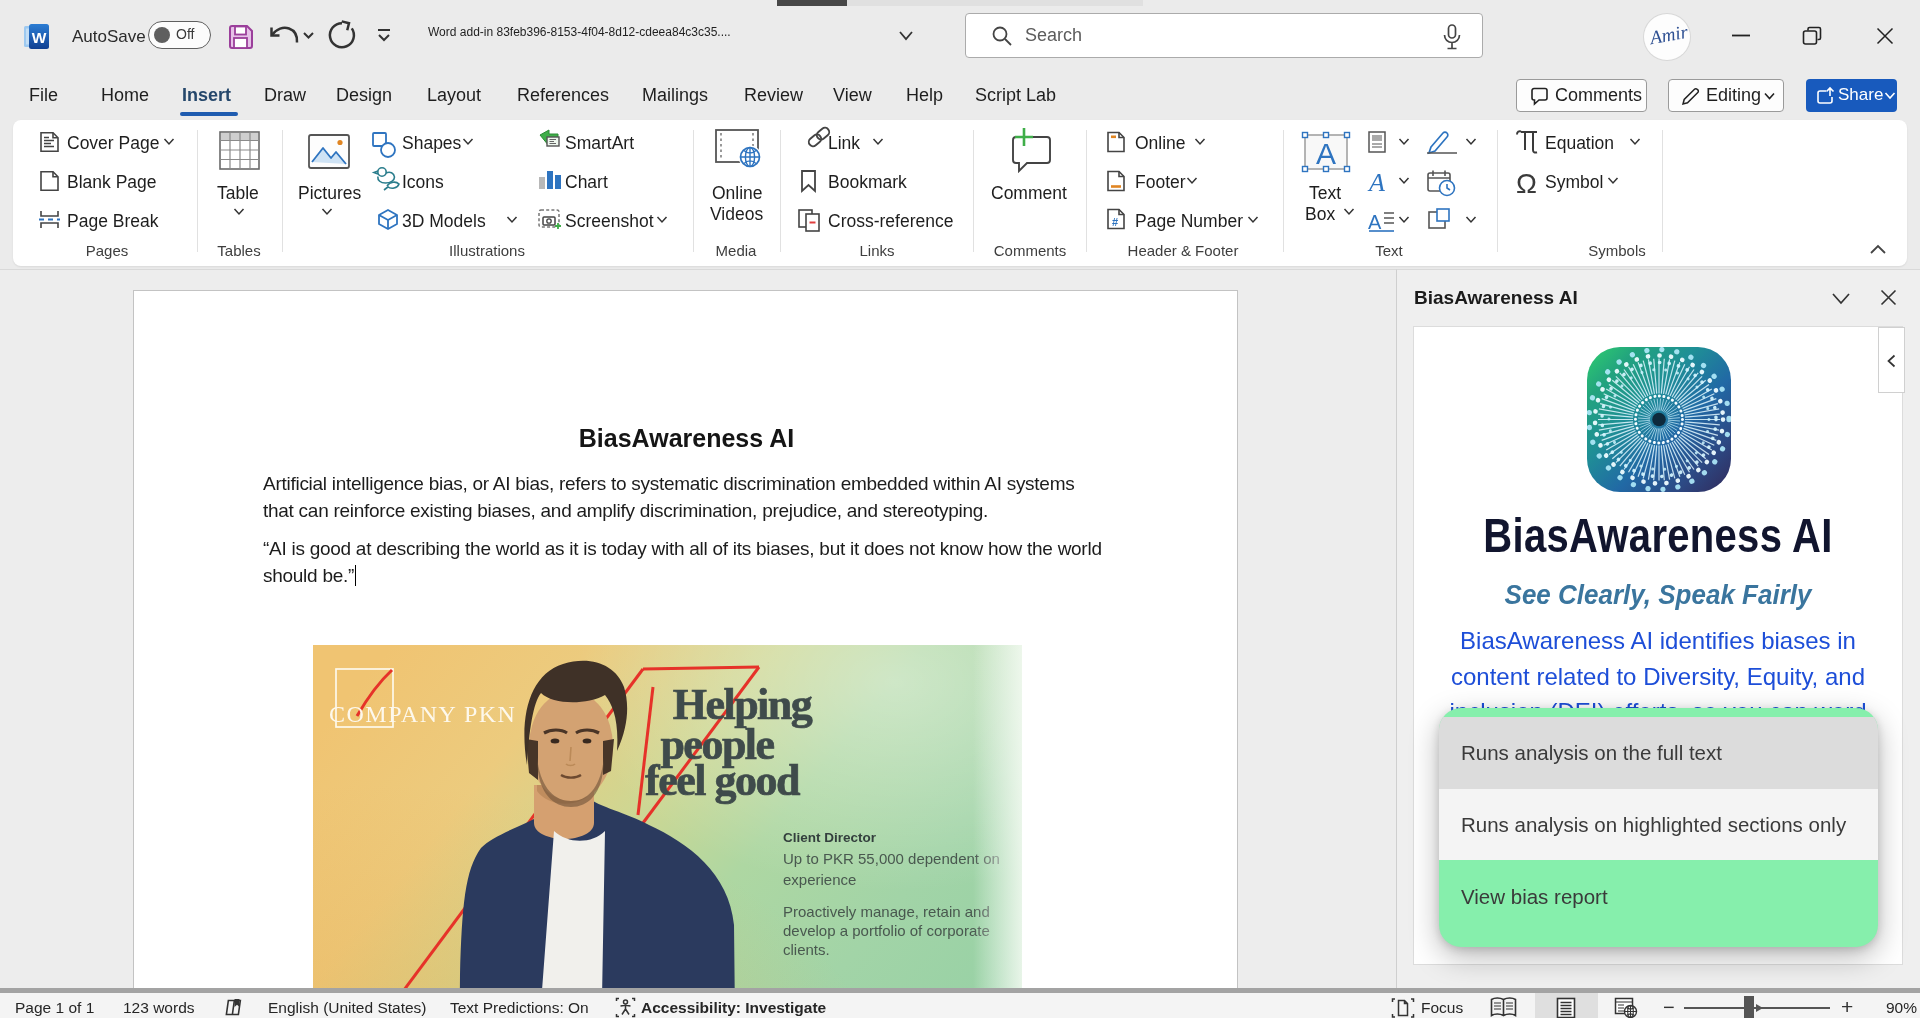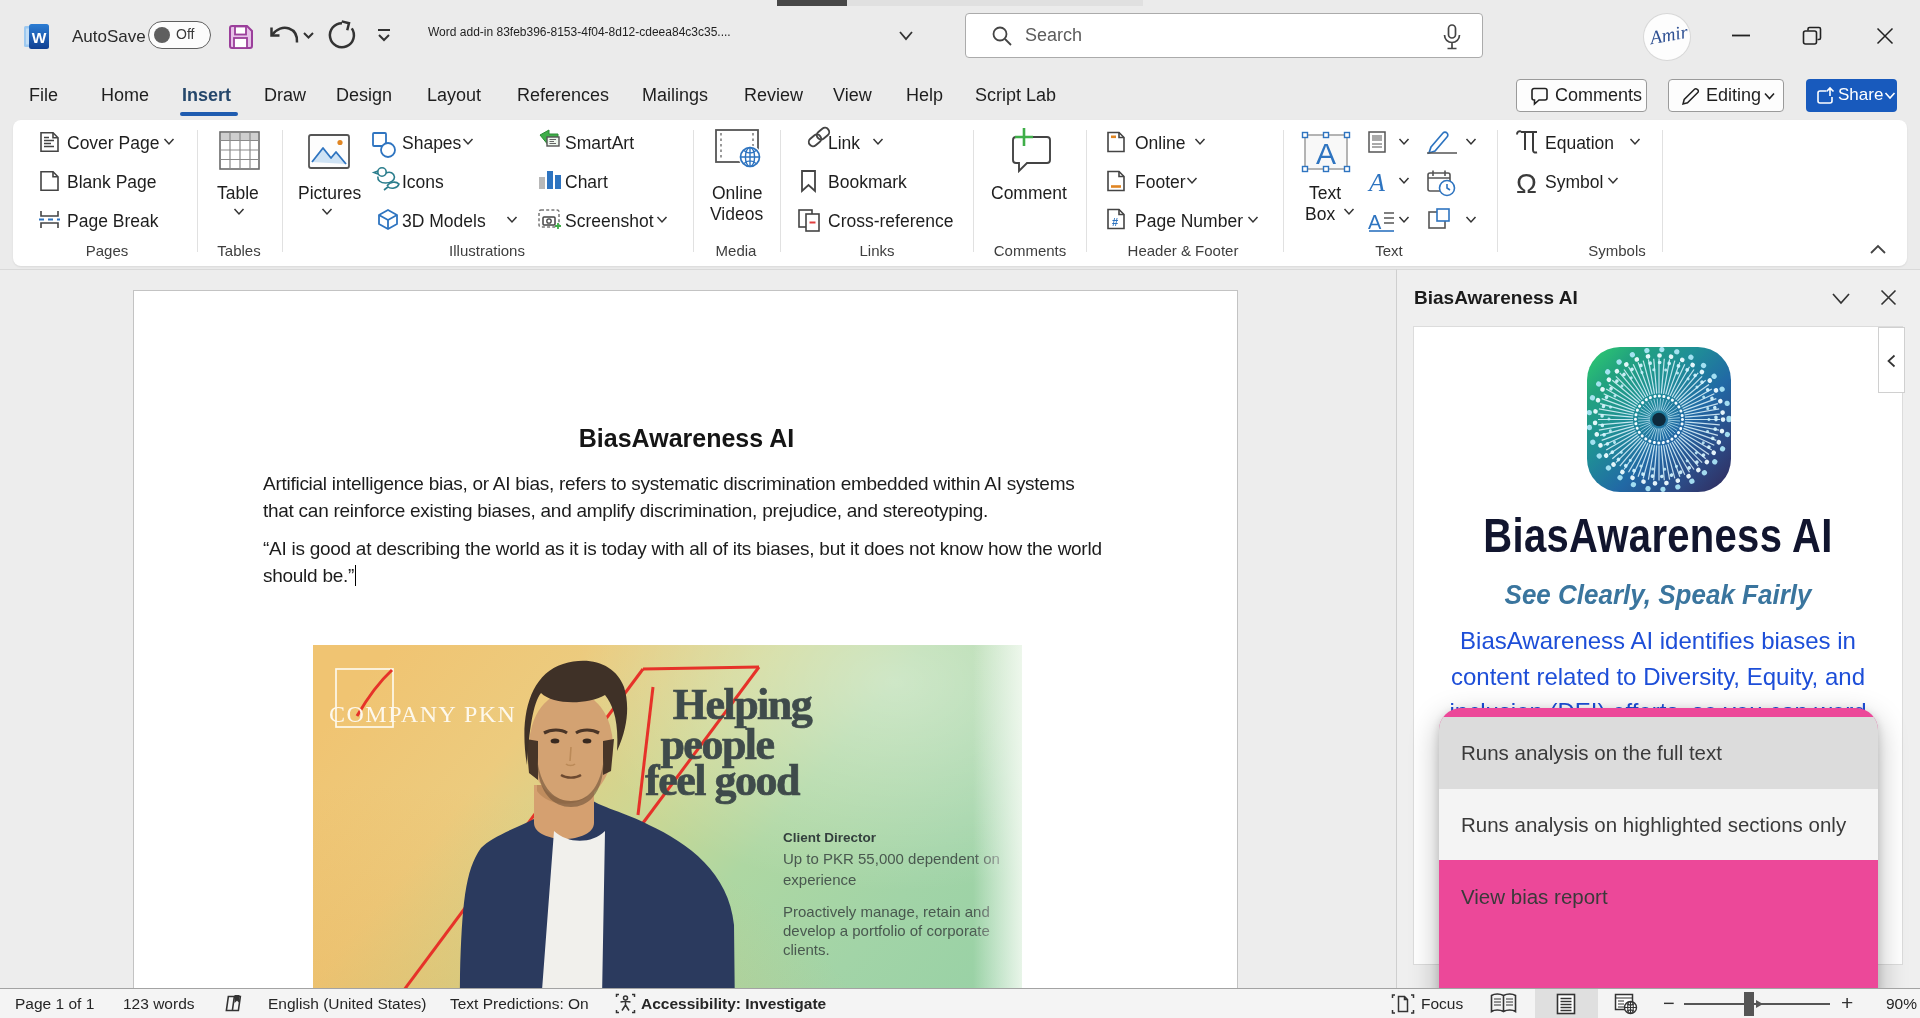--- a/index.html
+++ b/index.html
@@ -625,30 +625,30 @@
     <div class="abs" style="left:16px;top:238px;width:490px;text-align:center;font-size:40px;font-weight:bold;color:#11152e;letter-spacing:0.3px;transform:scaleY(1.22);transform-origin:center top;">BiasAwareness AI</div>
     <div class="abs" style="left:16px;top:308px;width:490px;text-align:center;font-size:26px;font-weight:bold;font-style:italic;color:#3a759e;transform:scaleY(1.08);transform-origin:center top;">See Clearly, Speak Fairly</div>
     <div class="abs txt" style="left:16px;top:353px;width:490px;text-align:center;font-size:24px;color:#1d4ed8;line-height:35.5px;">BiasAwareness AI identifies biases in<br>content related to Diversity, Equity, and<br>inclusion (DEI) efforts, so you can word</div>
 
     <div class="abs" style="left:481px;top:57px;width:27px;height:66px;background:#ffffff;border:1px solid #d0d0d0;">
       <svg class="abs" style="left:8px;top:26px;" width="9" height="14" viewBox="0 0 9 14">
           <path d="M7.5 1.5 L1.5 7 L7.5 12.5" fill="none" stroke="#333" stroke-width="1.7"></path>
         </svg>
     </div>
 
-    <div class="abs" style="left:42px;top:438px;width:439px;height:310px;background:#ec4899;border-radius:22px;box-shadow:0 10px 30px rgba(0,0,0,0.28), 0 2px 8px rgba(0,0,0,0.14);overflow:hidden;">
+    <div class="abs" style="left:42px;top:438px;width:439px;height:239px;background:#86efac;border-radius:22px;box-shadow:0 10px 30px rgba(0,0,0,0.28), 0 2px 8px rgba(0,0,0,0.14);overflow:hidden;">
       <div class="abs" style="left:0;top:9px;width:439px;height:72px;background:#dcdcdc;"></div>
       <div class="abs" style="left:0;top:81px;width:439px;height:71px;background:#f4f4f4;"></div>
       <div class="abs txt" style="left:22px;top:33px;font-size:20.5px;color:#3a3a3a;">Runs analysis on the full text</div>
       <div class="abs txt" style="left:22px;top:105px;font-size:20.5px;color:#3a3a3a;">Runs analysis on highlighted sections only</div>
       <div class="abs txt" style="left:22px;top:177px;font-size:20.5px;color:#3a3a3a;">View bias report</div>
     </div>
   </div>
 
-  <div id="statusbar" class="abs" style="left:0;top:988px;width:1920px;height:30px;background:#f4f4f4;border-top:1px solid #a3a3a3;font-size:15.5px;color:#262626;">
+  <div id="statusbar" class="abs" style="left:0;top:988px;width:1920px;height:30px;background:#f4f4f4;border-top:5px solid #a3a3a3;font-size:15.5px;color:#262626;">
     <div class="abs txt" style="left:15px;top:6px;">Page 1 of 1</div>
     <div class="abs txt" style="left:123px;top:6px;">123 words</div>
     <svg class="abs" style="left:223px;top:5px;" width="21" height="20" viewBox="0 0 21 20">
       <path d="M3.5 2.5 L9.5 2.5 L9.5 16.5 L3.5 16.5 Z M9.5 2.5 L15.5 2.5 L15.5 16.5 L9.5 16.5" fill="none" stroke="#333" stroke-width="1.6" transform="skewX(-8) translate(2.2 0)"></path>
       <path d="M11.5 1 L16.5 1 L16.5 9 L14 6.8 L11.5 9 Z" fill="#333"></path>
     </svg>
     <div class="abs txt" style="left:268px;top:6px;">English (United States)</div>
     <div class="abs txt" style="left:450px;top:6px;">Text Predictions: On</div>
     <svg class="abs" style="left:615px;top:4px;" width="21" height="21" viewBox="0 0 21 21">
       <g fill="none" stroke="#333" stroke-width="1.5">

